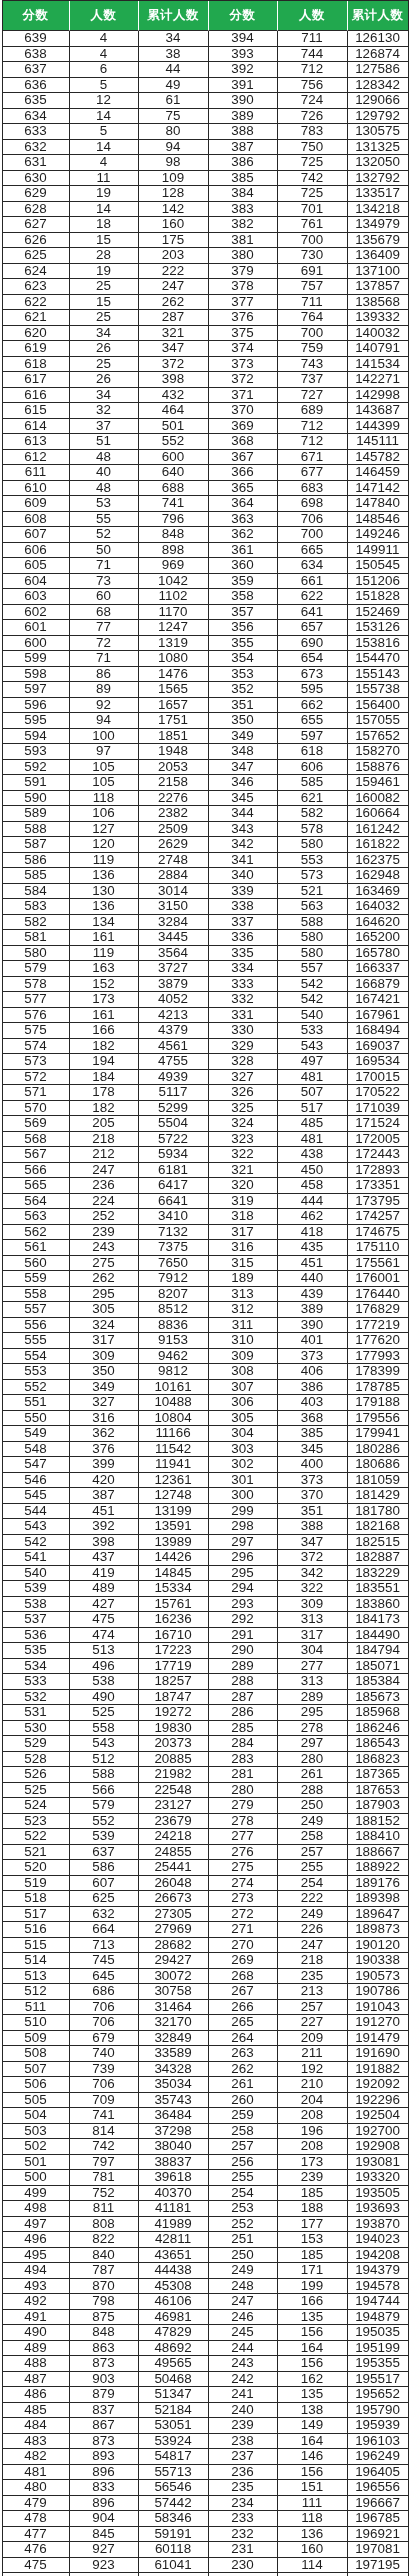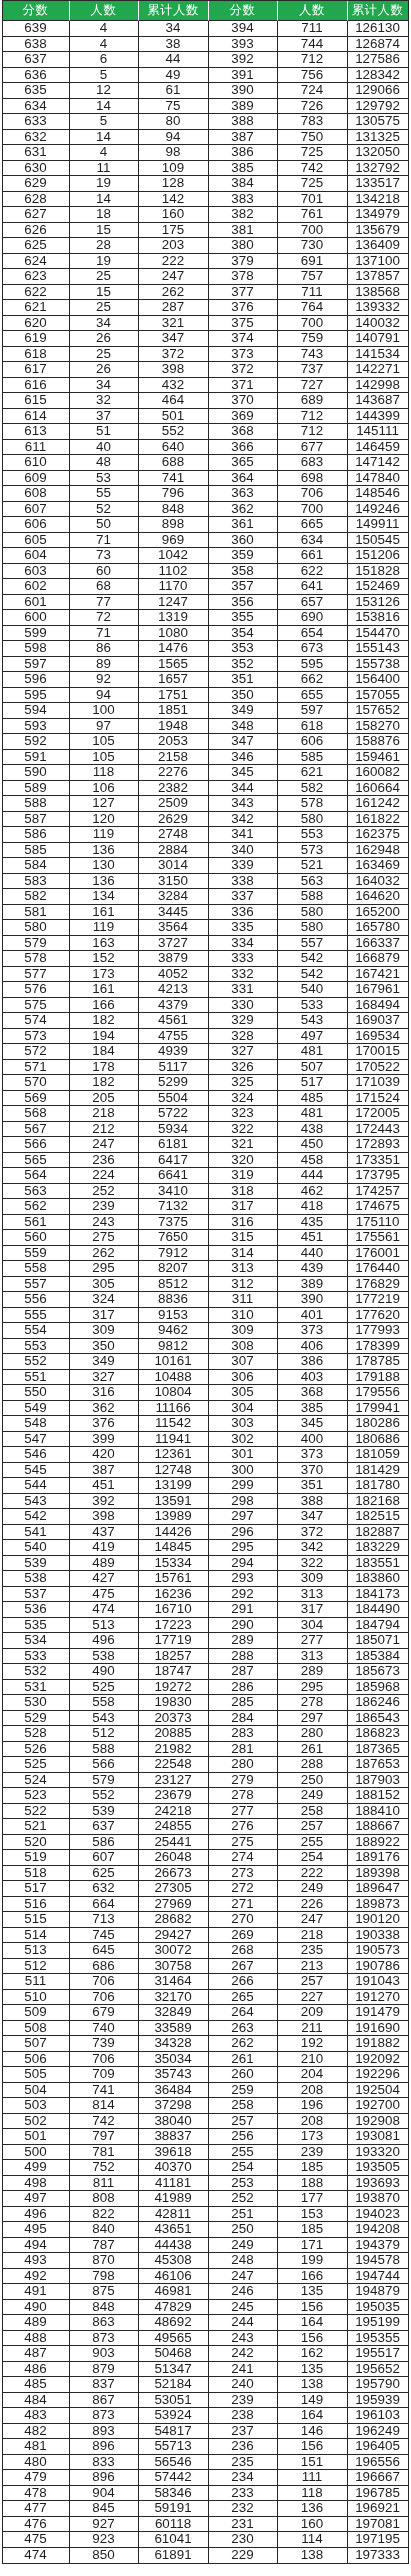--- a/index.html
+++ b/index.html
@@ -18,22 +18,22 @@
     width:406px;
     margin:0 0 0 1.5px;
     border:1px solid var(--line);
   }
   col.c1{width:67px;} col.c2{width:69px;} col.c3{width:70px;}
   col.c4{width:69px;} col.c5{width:70px;} col.c6{width:60px;}
   th{
     background:var(--green);
     color:var(--header-text);
     font-size:12.4px;
-    font-weight:normal;
-    height:20px;
+    font-weight:bold;
+    height:30px;
     box-sizing:border-box;
     padding:0;
     text-align:center;
     vertical-align:middle;
     border-right:1px solid #ffffff;
     border-bottom:1px solid var(--line);
     letter-spacing:0.5px;
   }
   th:last-child{border-right:none;}
   td{
@@ -288,20 +288,28 @@
         </tr>
         <tr>
           <td>613</td>
           <td>51</td>
           <td>552</td>
           <td>368</td>
           <td>712</td>
           <td>145111</td>
         </tr>
         <tr>
+          <td>612</td>
+          <td>48</td>
+          <td>600</td>
+          <td>367</td>
+          <td>671</td>
+          <td>145782</td>
+        </tr>
+        <tr>
           <td>611</td>
           <td>40</td>
           <td>640</td>
           <td>366</td>
           <td>677</td>
           <td>146459</td>
         </tr>
         <tr>
           <td>610</td>
           <td>48</td>
@@ -707,21 +715,21 @@
           <td>275</td>
           <td>7650</td>
           <td>315</td>
           <td>451</td>
           <td>175561</td>
         </tr>
         <tr>
           <td>559</td>
           <td>262</td>
           <td>7912</td>
-          <td>314</td>
+          <td>189</td>
           <td>440</td>
           <td>176001</td>
         </tr>
         <tr>
           <td>558</td>
           <td>295</td>
           <td>8207</td>
           <td>313</td>
           <td>439</td>
           <td>176440</td>

